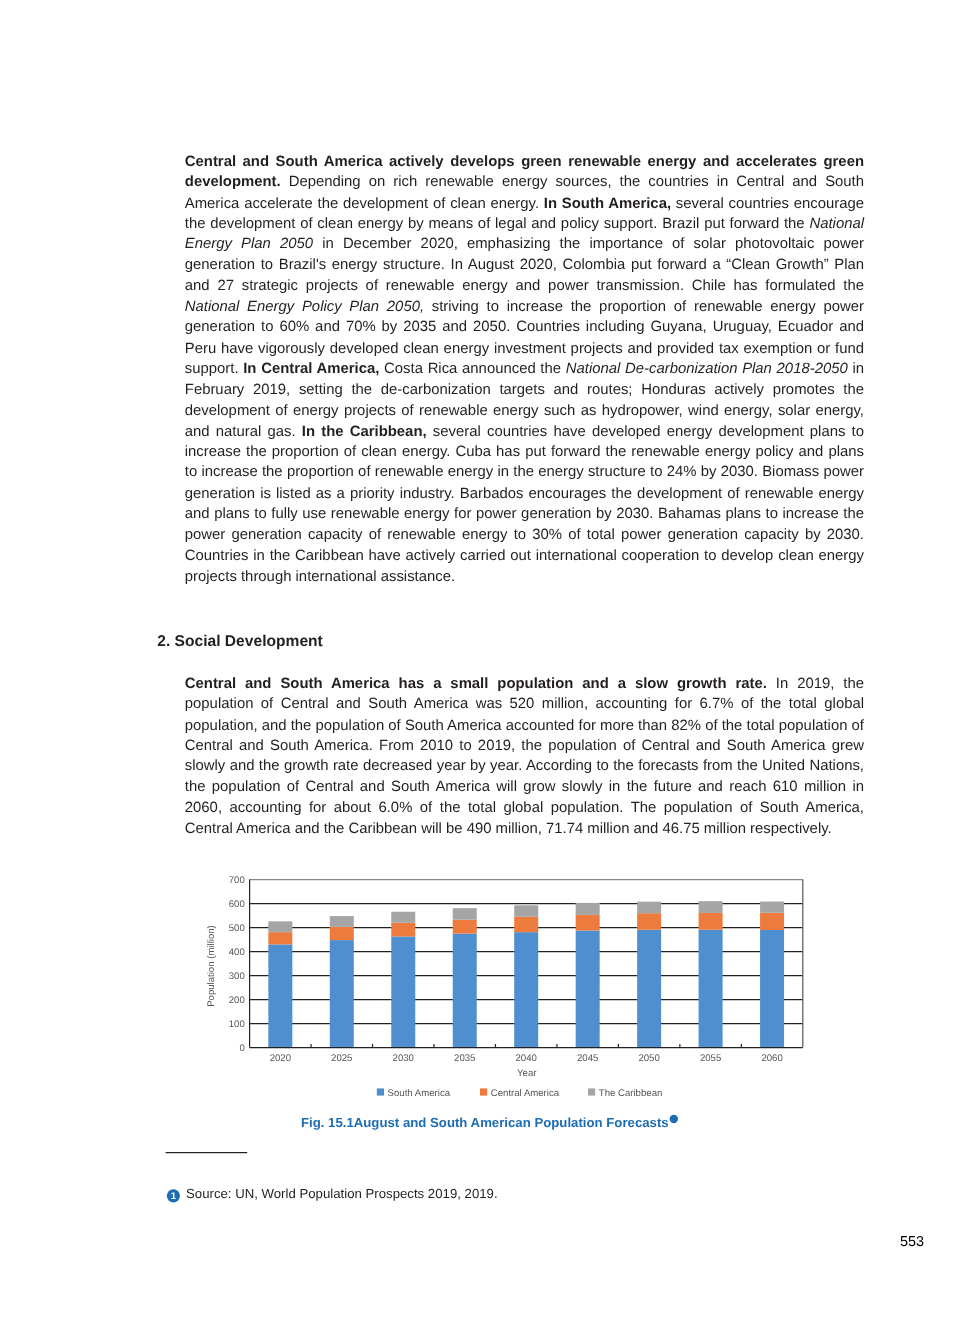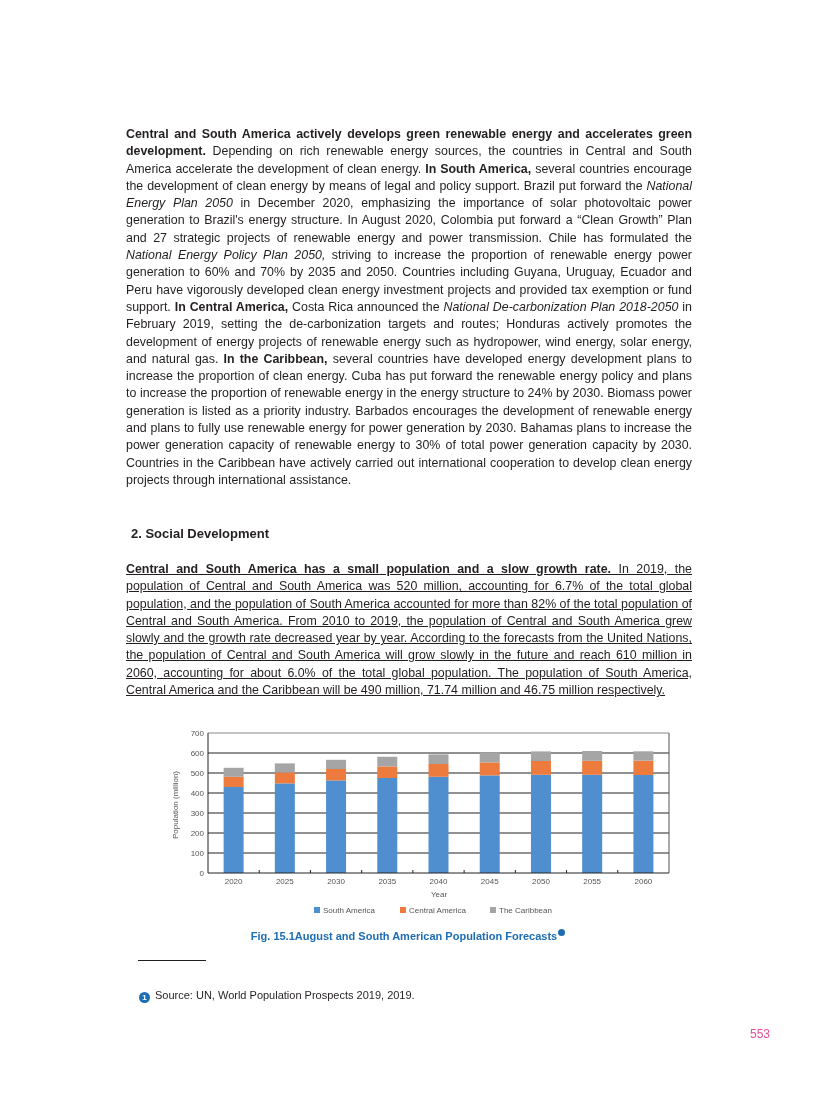--- a/index.html
+++ b/index.html
@@ -1,29 +1,29 @@
 <!DOCTYPE html>
 <html><head>
 <meta charset="utf-8">
 <style>
   html,body{margin:0;padding:0;background:#fff;}
   body{width:816px;height:1100px;position:relative;overflow:hidden;font-family:"Liberation Sans",sans-serif;color:#231f20;}
-  .para{position:absolute;left:126px;width:566px;font-size:12.4px;line-height:17.3px;text-align:justify;margin:0;}
+  .para{position:absolute;left:154px;width:566px;font-size:12.4px;line-height:17.3px;text-align:justify;margin:0;}
   .para b{font-weight:bold;}
   #p1{top:126px;}
   #h2{position:absolute;left:131px;top:526px;font-size:13px;font-weight:bold;margin:0;}
-  #p2{top:561px;text-decoration:underline;}
+  #p2{top:561px;}
   #chart{position:absolute;left:160px;top:725px;width:520px;height:200px;}
   #caption{position:absolute;left:0;width:816px;top:930px;text-align:center;font-size:11px;font-weight:bold;color:#1d6db5;}
   #caption .num{}
   .fnmark{display:inline-block;width:7px;height:7px;border-radius:50%;background:#1d6db5;vertical-align:top;margin-top:-1px;margin-left:1px;}
   #fnrule{position:absolute;left:138px;top:960px;width:68px;height:0;border-top:1px solid #231f20;}
   #footnote{position:absolute;left:139px;top:989px;font-size:11px;color:#231f20;}
   #footnote .circ{display:inline-block;width:11px;height:11px;border-radius:50%;background:#1d6db5;color:#fff;font-size:8px;line-height:11px;text-align:center;font-weight:bold;margin-right:5px;vertical-align:-1px;}
-  #pageno{position:absolute;left:750px;top:1027px;font-size:12px;color:#ec4899;text-align:center;}
+  #pageno{position:absolute;left:750px;top:1027px;font-size:12px;color:#000000;text-align:center;}
   svg text{font-family:"Liberation Sans",sans-serif;}
 </style>
 </head>
 <body>
 
 <p class="para" id="p1"><b>Central and South America actively develops green renewable energy and accelerates green development.</b><span> Depending on rich renewable energy sources, the countries in Central and South America accelerate the development of clean energy. </span><b>In South America,</b><span> several countries encourage the development of clean energy by means of legal and policy support. Brazil put forward the </span><i>National Energy Plan 2050</i><span> in December 2020, emphasizing the importance of solar photovoltaic power generation to Brazil's energy structure. In August 2020, Colombia put forward a “Clean Growth” Plan and 27 strategic projects of renewable energy and power transmission. Chile has formulated the </span><i>National Energy Policy Plan 2050,</i><span> striving to increase the proportion of renewable energy power generation to 60% and 70% by 2035 and 2050. Countries including Guyana, Uruguay, Ecuador and Peru have vigorously developed clean energy investment projects and provided tax exemption or fund support. </span><b>In Central America,</b><span> Costa Rica announced the </span><i>National De-carbonization Plan 2018-2050</i><span> in February 2019, setting the de-carbonization targets and routes; Honduras actively promotes the development of energy projects of renewable energy such as hydropower, wind energy, solar energy, and natural gas. </span><b>In the Caribbean,</b><span> several countries have developed energy development plans to increase the proportion of clean energy. Cuba has put forward the renewable energy policy and plans to increase the proportion of renewable energy in the energy structure to 24% by 2030. Biomass power generation is listed as a priority industry. Barbados encourages the development of renewable energy and plans to fully use renewable energy for power generation by 2030. Bahamas plans to increase the power generation capacity of renewable energy to 30% of total power generation capacity by 2030. Countries in the Caribbean have actively carried out international cooperation to develop clean energy projects through international assistance.</span></p>
 <h2 id="h2">2. Social Development</h2>
 <p class="para" id="p2"><b>Central and South America has a small population and a slow growth rate.</b><span> In 2019, the population of Central and South America was 520 million, accounting for 6.7% of the total global population, and the population of South America accounted for more than 82% of the total population of Central and South America. From 2010 to 2019, the population of Central and South America grew slowly and the growth rate decreased year by year. According to the forecasts from the United Nations, the population of Central and South America will grow slowly in the future and reach 610 million in 2060, accounting for about 6.0% of the total global population. The population of South America, Central America and the Caribbean will be 490 million, 71.74 million and 46.75 million respectively.</span></p>
 
 <svg id="chart" viewBox="0 0 520 200" width="520" height="200">

